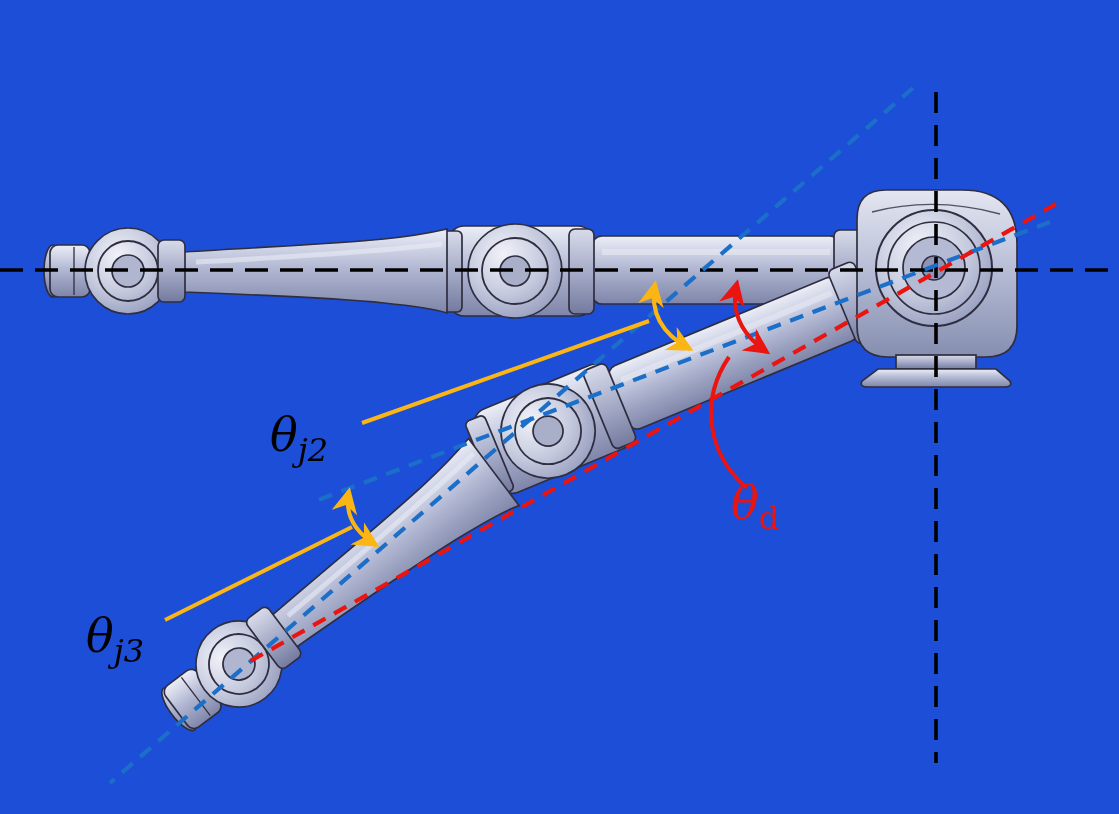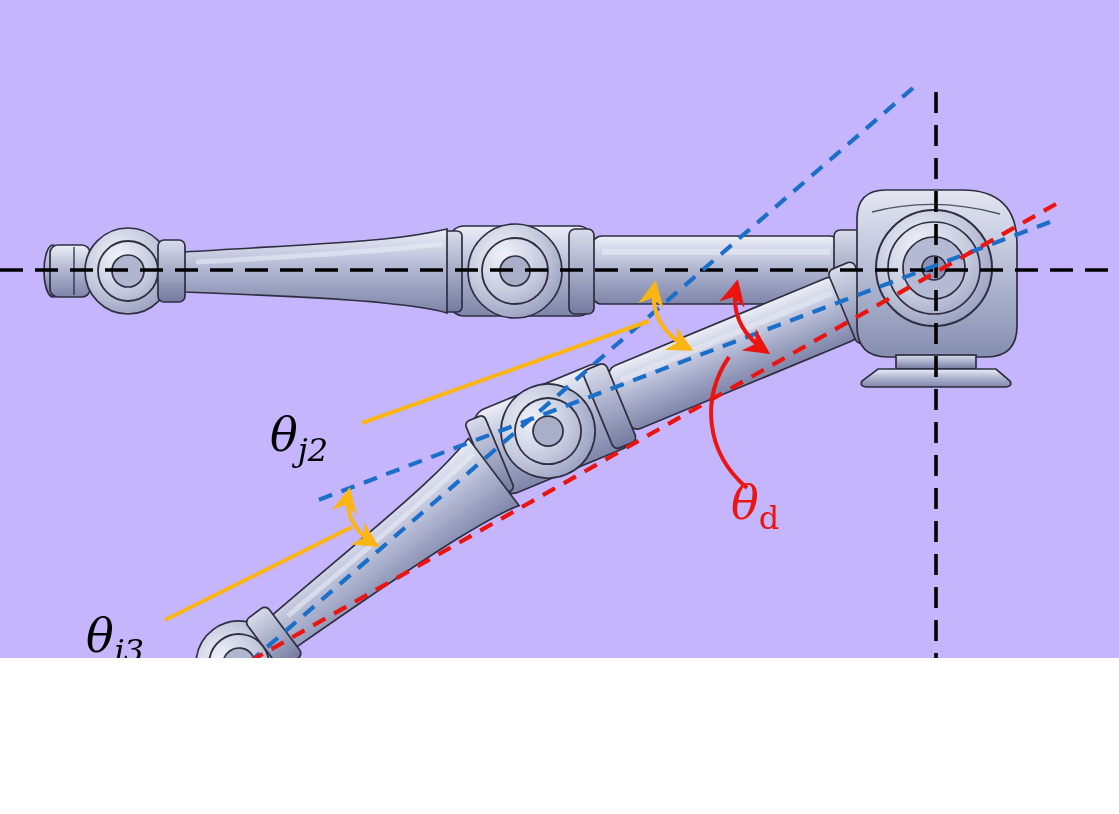--- a/index.html
+++ b/index.html
@@ -4,22 +4,22 @@
 <style>
   html, body {
     margin: 0;
     padding: 0;
     background: #ffffff;
     font-family: "Liberation Sans", sans-serif;
   }
   .stage {
     position: relative;
     width: 1119px;
-    height: 658px;
-    background: #c4b5fd;
+    height: 814px;
+    background: #1d4ed8;
     overflow: hidden;
     text-align: center;
   }
   svg { display: block; }
   .k { stroke: #2e2e40; stroke-width: 1.7; }
   .thin { stroke: #2e2e40; stroke-width: 1.3; fill: none; }
   .ang {
     font-family: "DejaVu Serif", serif;
     font-style: italic;
     font-size: 46px;

